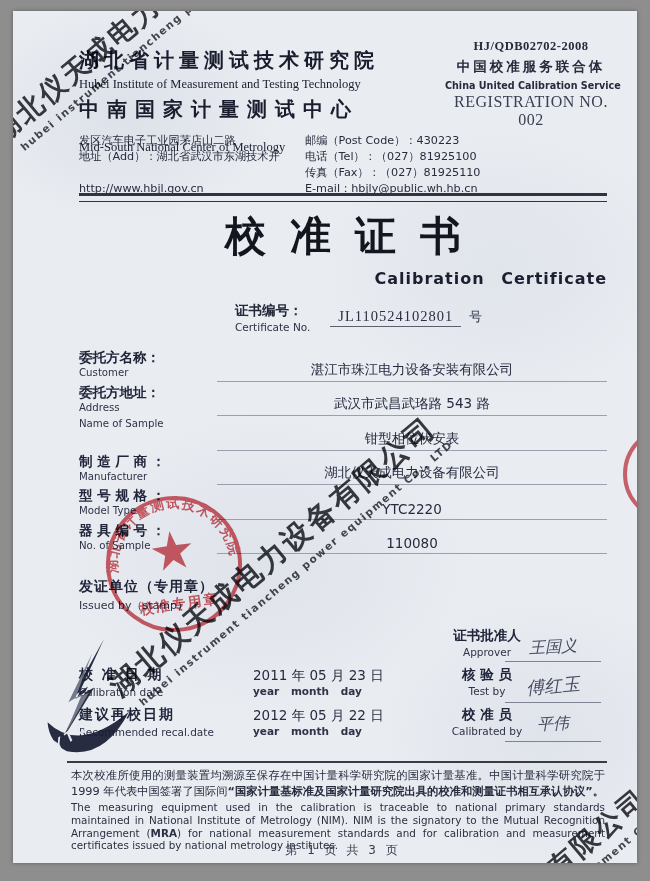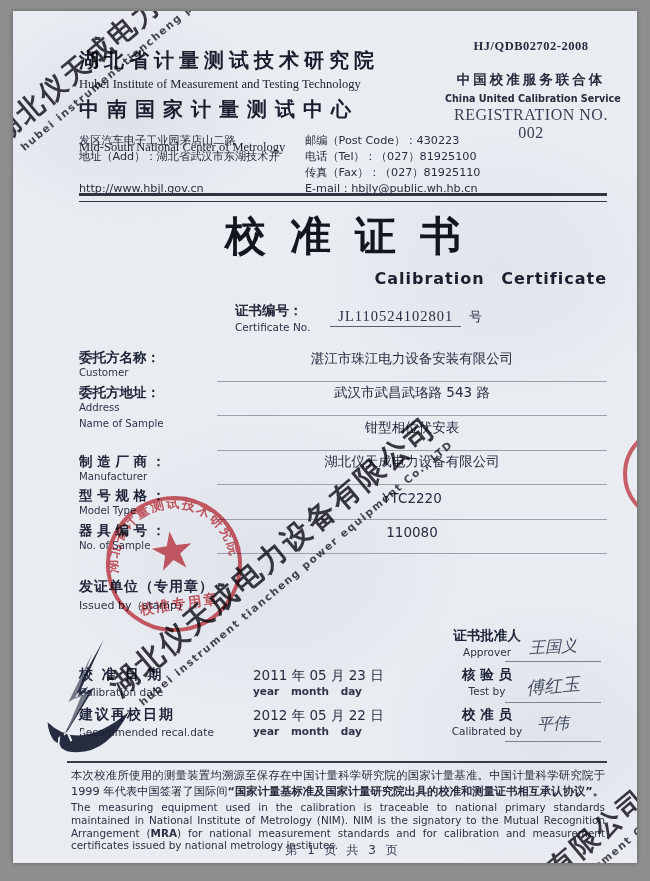--- a/index.html
+++ b/index.html
@@ -27,21 +27,21 @@
   .inst-cn{font-size:20px;font-weight:700;letter-spacing:5px;white-space:nowrap;}
   .inst-en{font-size:12.5px;font-family:"Liberation Serif",serif;margin-top:3px;white-space:nowrap;}
   .cent-cn{font-size:20px;font-weight:700;letter-spacing:8px;margin-top:4px;white-space:nowrap;}
   .cent-en{font-size:12.5px;font-family:"Liberation Serif",serif;margin-top:17px;}
   .contact{position:absolute;left:66px;top:122px;width:480px;font-size:11.2px;color:#272c3e;}
   .contact .col1{position:absolute;left:0;top:0;width:218px;line-height:16px;}
   .contact .col2{position:absolute;left:226px;top:0;width:250px;line-height:16px;}
   .contact .spacer{height:16px;}
   .hdr-right{position:absolute;left:432px;top:28px;width:172px;text-align:center;color:#262b3d;}
   .doc-code{font-size:12.5px;font-weight:700;font-family:"Liberation Serif",serif;letter-spacing:.5px;}
-  .cuc-cn{font-size:13.5px;font-weight:700;letter-spacing:3px;margin-top:17px;white-space:nowrap;}
+  .cuc-cn{font-size:13.5px;font-weight:700;letter-spacing:3px;margin-top:4px;white-space:nowrap;}
   .cuc-en{font-size:9.6px;font-weight:700;margin-top:4px;white-space:nowrap;}
   .cuc-mark{font-size:40px;font-family:"Liberation Serif",serif;letter-spacing:7px;color:#c7ccd6;margin-top:0px;}
   .registration{font-size:16px;font-family:"Liberation Serif",serif;letter-spacing:.5px;margin-top:2px;color:#3a4054;}
   .dbl-rule{position:absolute;left:66px;top:182px;width:528px;height:5px;
     border-top:3px solid #303441;border-bottom:1px solid #303441;}
 
   
   .title-cn{position:absolute;left:66px;top:198px;width:528px;text-align:center;
     font-size:41px;font-weight:700;color:#14161f;letter-spacing:24px;text-indent:24px;}
   .title-en{position:absolute;left:66px;top:258px;width:528px;text-align:right;
@@ -55,21 +55,21 @@
   .cert-value .num{display:inline-block;border-bottom:1.5px solid #5b6070;padding:0 8px 1px 8px;letter-spacing:1px;}
   .cert-value .suffix{margin-left:4px;font-family:"DejaVu Sans",sans-serif;font-size:13px;}
 
   
   .fields{position:absolute;left:66px;top:336px;width:528px;}
   .frow{display:flex;height:34.5px;align-items:stretch;}
   .flabel{width:138px;flex:none;padding-top:2px;}
   .flabel .cnl{font-size:13.5px;font-weight:700;color:#20253a;white-space:nowrap;}
   .flabel .enl{font-size:10.2px;color:#2e3347;margin-top:0px;white-space:nowrap;}
   .fvalue{flex:1;border-bottom:1px solid #99a0af;display:flex;align-items:flex-end;justify-content:center;
-    font-size:13.5px;color:#262b40;padding-bottom:13px;}
+    font-size:13.5px;color:#262b40;padding-bottom:2px;}
 
   
   .issuer{position:absolute;left:66px;top:567px;color:#20253a;}
   .issuer .cnl{font-size:14px;font-weight:700;letter-spacing:1px;}
   .issuer .enl{font-size:11px;margin-top:2px;color:#2e3347;}
 
   
   .so-label .cnl{font-size:13.5px;font-weight:700;color:#20253a;white-space:nowrap;}
   .so-label .enl{font-size:10.5px;color:#2e3347;text-align:center;margin-top:1px;}
   .approver{position:absolute;left:428px;top:616px;width:92px;text-align:center;}

